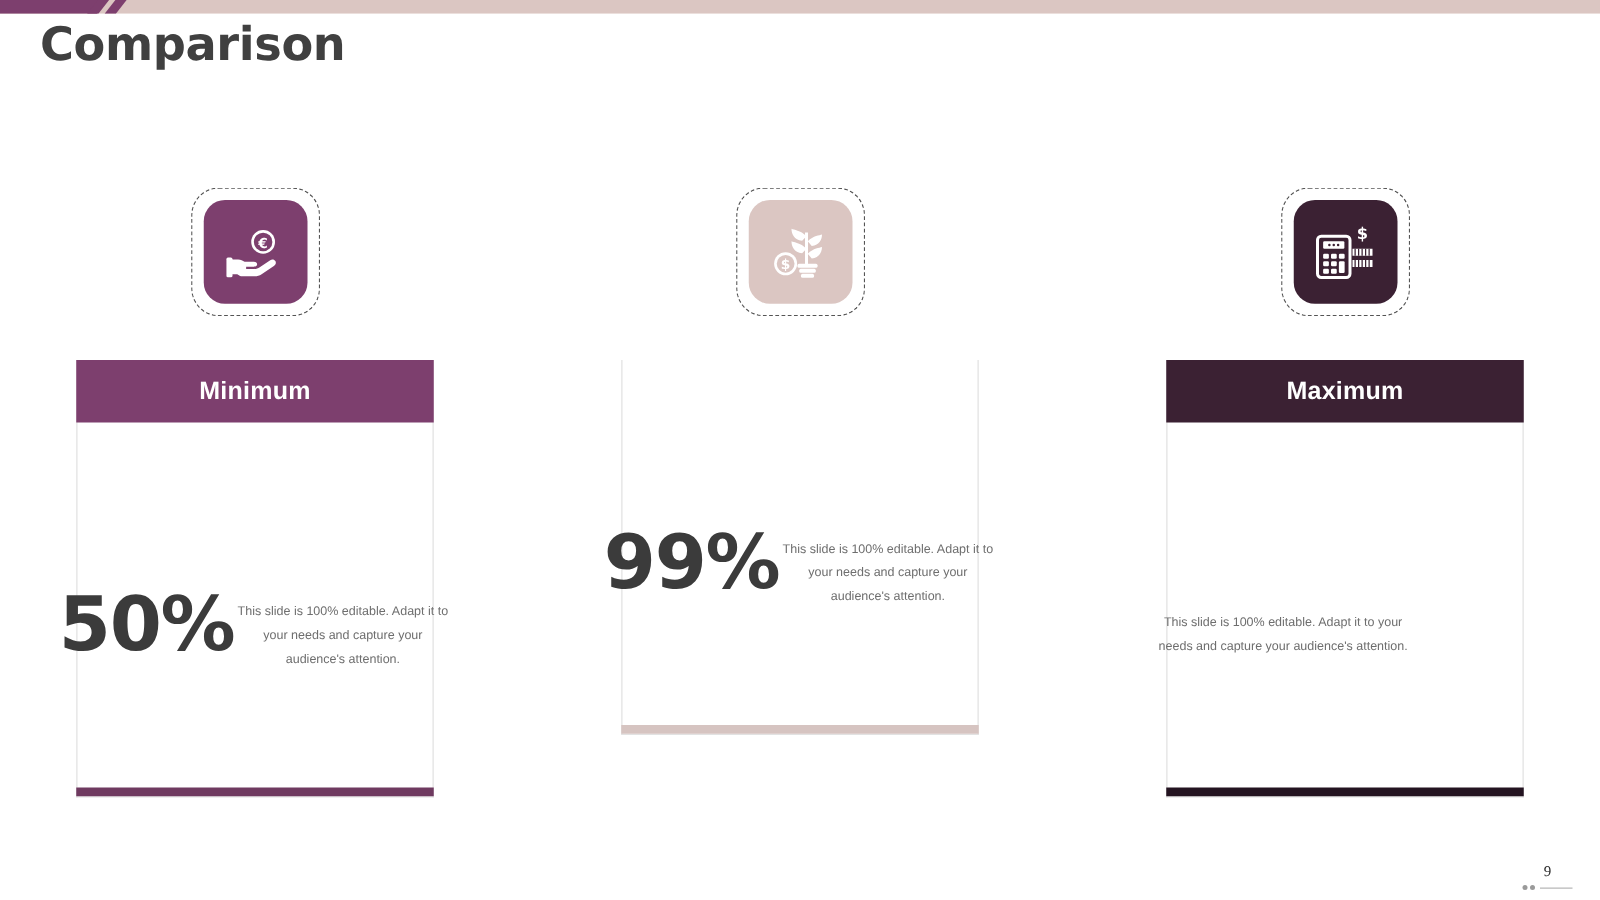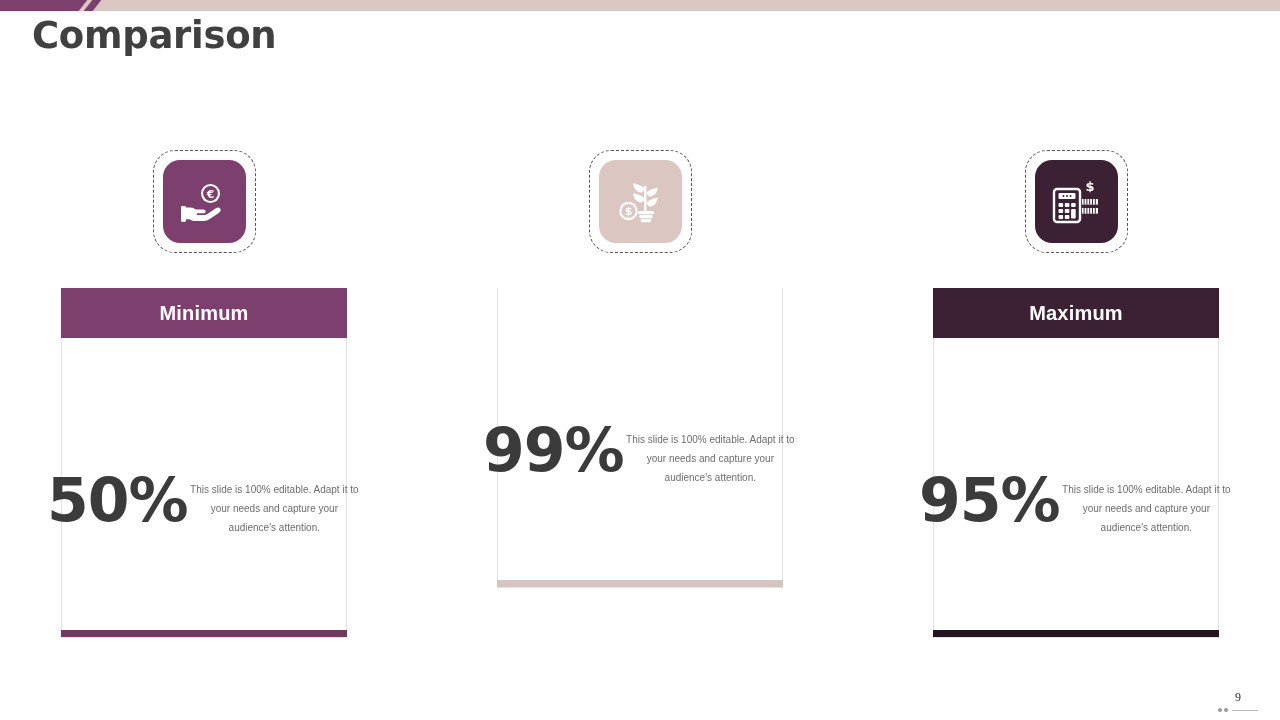--- a/index.html
+++ b/index.html
@@ -295,21 +295,20 @@
             </svg>
           </span>
         </div>
       </div>
 
       <div class="card">
         <div class="card-head" style="background:#3b2133;">
           <span>Maximum</span>
         </div>
         <div class="card-body">
-          <div class="card-value">95%</div>
           <div class="card-desc">This slide is 100% editable. Adapt it to your needs and capture your audience's attention.</div>
         </div>
         <div class="card-foot" style="background:#241421;"></div>
       </div>
     </div>
 
   </div>
 
   <div class="pagenum-wrap">
     <div class="pagenum">9</div>

